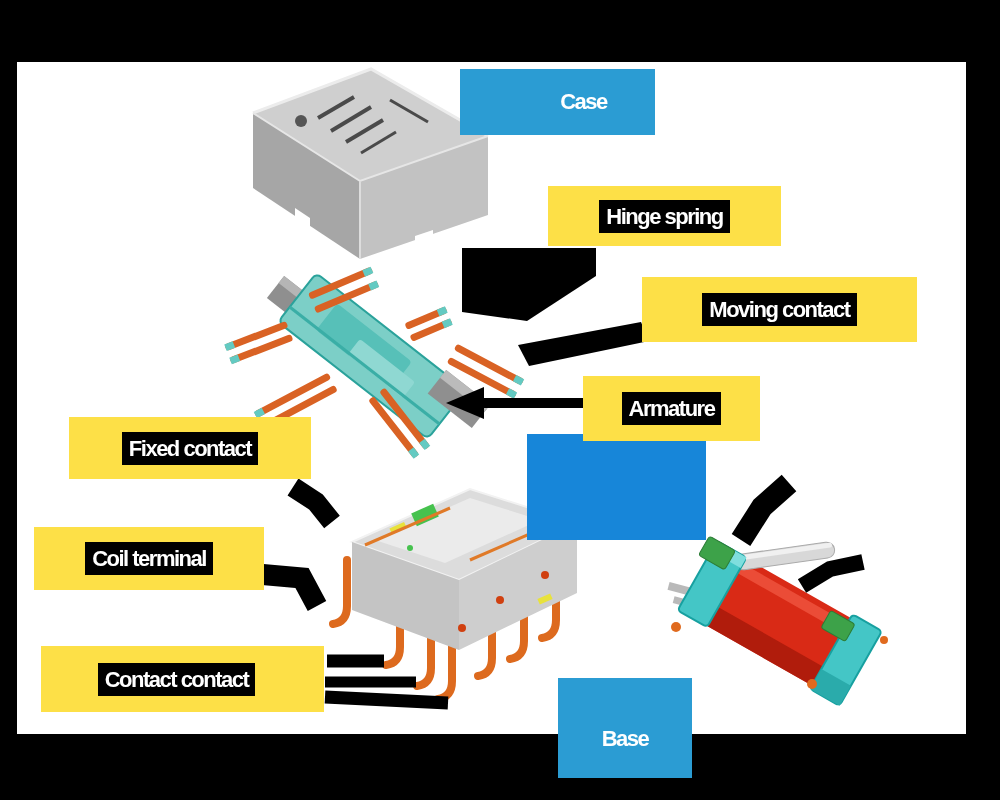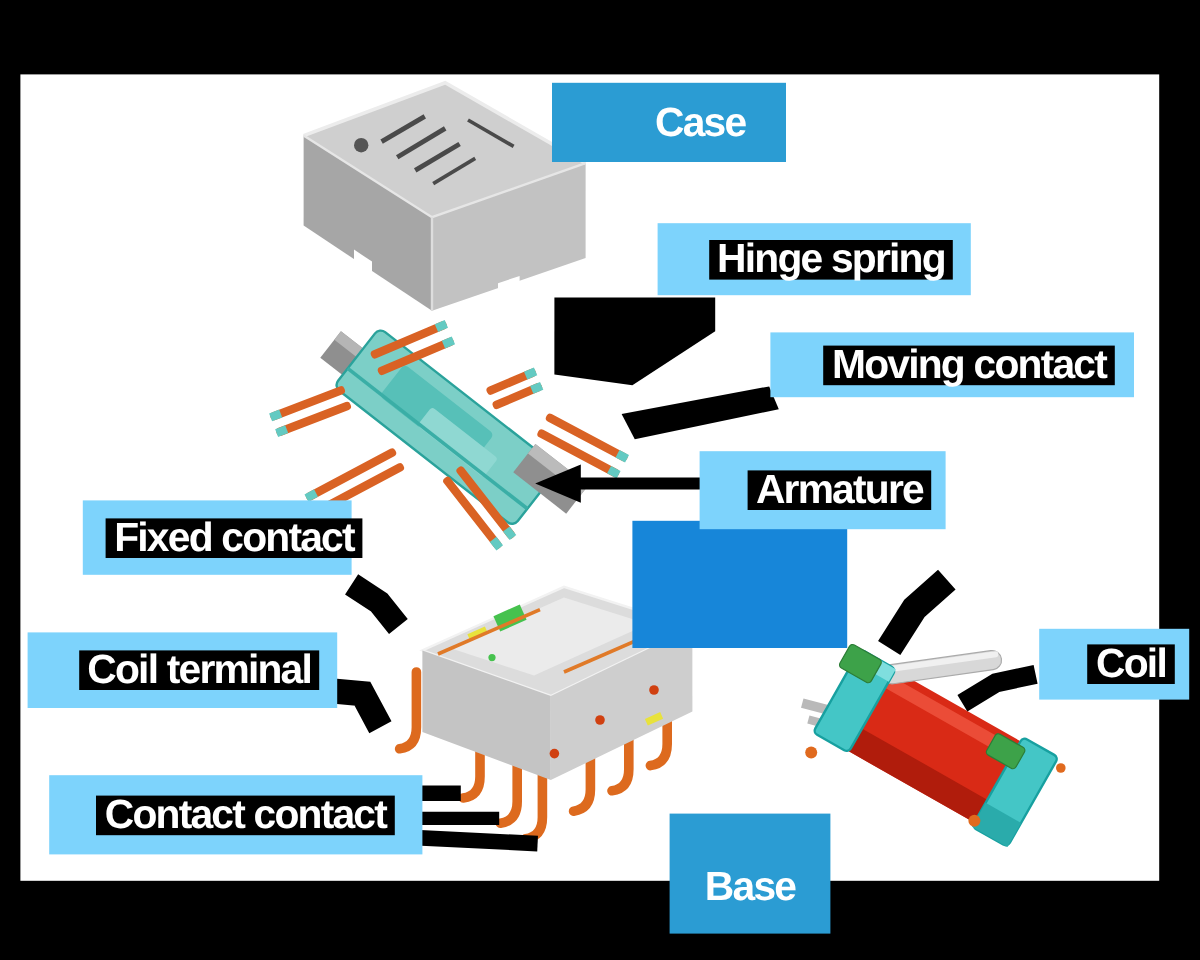--- a/index.html
+++ b/index.html
@@ -1,34 +1,34 @@
 <!DOCTYPE html>
 <html><head>
 <meta charset="utf-8">
 <style>
   html,body{margin:0;padding:0;background:#000;}
   #stage{position:relative;width:1000px;height:800px;background:#000;overflow:hidden;
          font-family:"Liberation Sans",sans-serif;}
   #panel{position:absolute;left:17px;top:62px;width:949px;height:672px;background:#fff;}
   #diagram-svg{position:absolute;left:0;top:0;width:1000px;height:800px;}
   .label{position:absolute;display:flex;align-items:center;justify-content:center;
-         font-weight:bold;font-size:34px;letter-spacing:-1.5px;color:#fff;white-space:nowrap;}
+         font-weight:bold;font-size:22px;letter-spacing:-1.5px;color:#fff;white-space:nowrap;}
   .label.cyan{background:#2b9cd3;}
-  .label.blue{background:#7dd3fc;padding-left:28px;}
+  .label.blue{background:#fde047;}
   .band{background:#000;padding:1px 7px;line-height:31px;display:inline-block;}
   
   .lbl-case{left:460px;top:69px;width:195px;height:66px;padding-left:52px;box-sizing:border-box;}
   .lbl-insulation{left:17px;top:227px;width:311px;height:58px;justify-content:flex-start;padding-left:8px;box-sizing:border-box;}
   .lbl-hinge{left:548px;top:186px;width:233px;height:60px;}
-  .lbl-moving{left:642px;top:277px;width:275px;height:54px;}
+  .lbl-moving{left:642px;top:277px;width:275px;height:65px;}
   .lbl-armature{left:583px;top:376px;width:177px;height:65px;}
-  .lbl-fixed{left:69px;top:417px;width:196px;height:62px;}
+  .lbl-fixed{left:69px;top:417px;width:242px;height:62px;}
   .lbl-iron{left:795px;top:433px;width:168px;height:63px;}
   .lbl-coil{left:866px;top:524px;width:97px;height:59px;}
-  .lbl-coilterm{left:23px;top:527px;width:230px;height:63px;}
+  .lbl-coilterm{left:34px;top:527px;width:230px;height:63px;}
   .lbl-contactterm{left:41px;top:646px;width:283px;height:66px;}
   .lbl-base{left:558px;top:678px;width:134px;height:100px;padding-top:22px;box-sizing:border-box;align-items:center;}
   #callout-rect{position:absolute;left:527px;top:434px;width:179px;height:106px;background:#1786d9;}
 </style>
 </head>
 <body>
 
 <div id="stage">
   <div id="panel"></div>
 
@@ -221,23 +221,20 @@
 
   <div class="label blue lbl-armature">
     <span class="band" style="">Armature</span>
   </div>
 
   <div class="label blue lbl-fixed">
     <span class="band">Fixed contact</span>
   </div>
 
 
-  <div class="label blue lbl-coil">
-    <span class="band">Coil</span>
-  </div>
 
   <div class="label blue lbl-coilterm">
     <span class="band">Coil terminal</span>
   </div>
 
   <div class="label blue lbl-contactterm">
     <span class="band" style="margin-right:12px;">Contact contact</span>
   </div>
 
   <div class="label cyan lbl-base">

